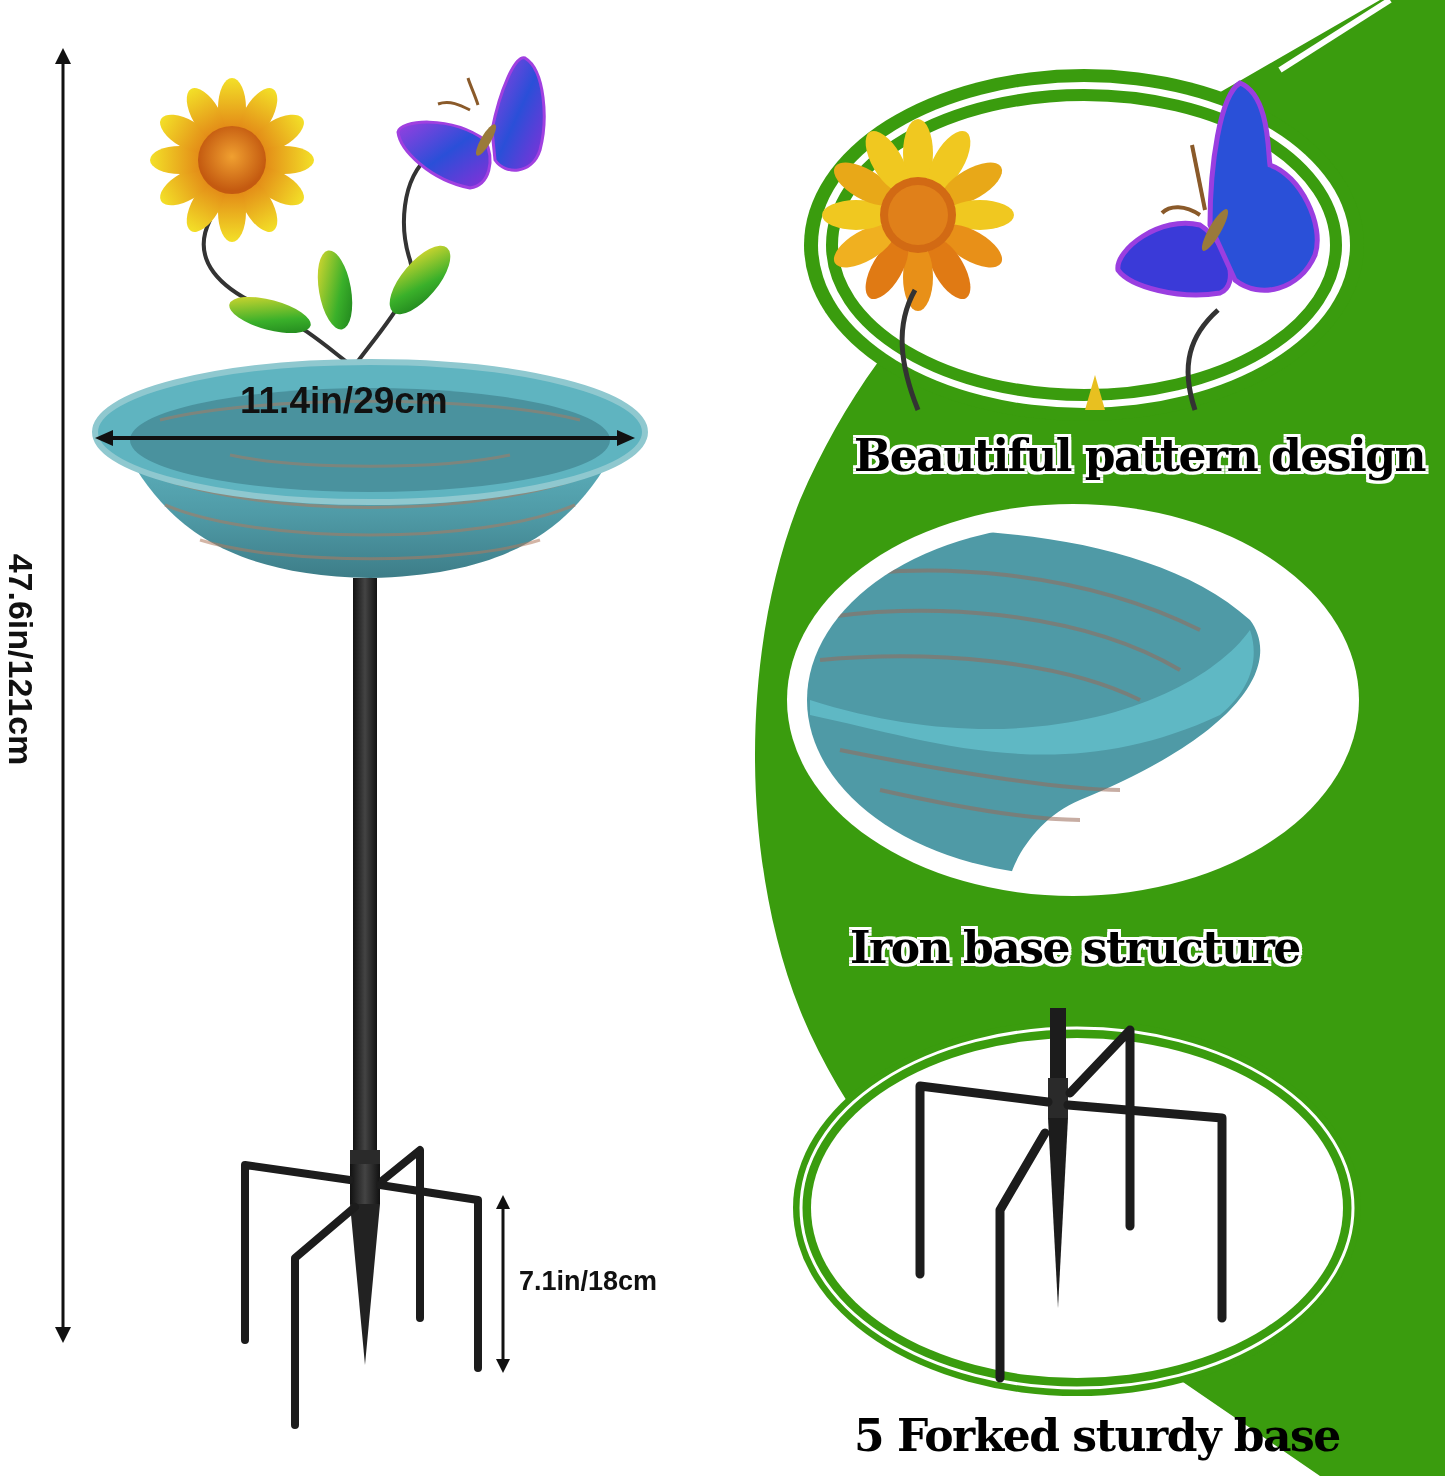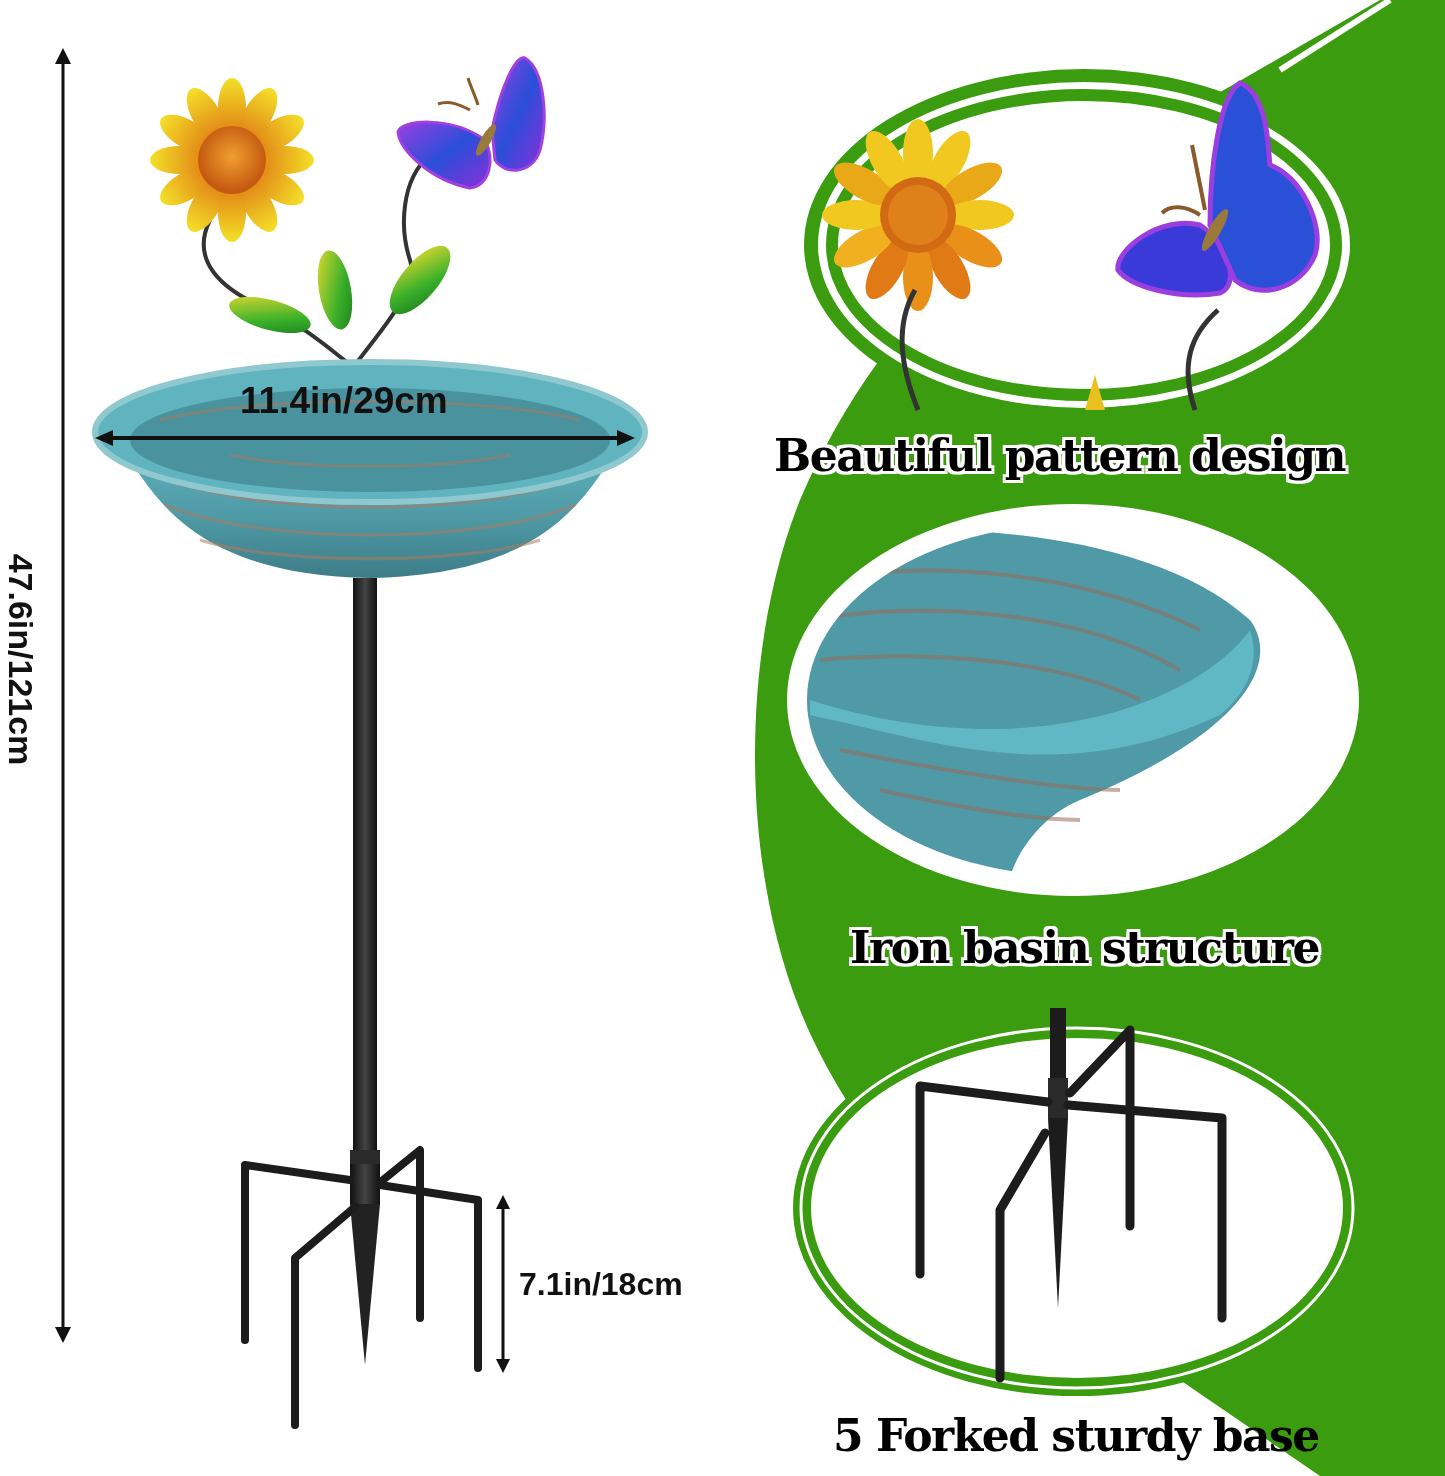--- a/index.html
+++ b/index.html
@@ -5,21 +5,21 @@
     html, body { margin: 0; padding: 0; background: #ffffff; }
     body { width: 1445px; height: 1476px; position: relative; overflow: hidden;
            font-family: "Liberation Sans", sans-serif; }
     .abs { position: absolute; }
     svg { display: block; }
     .dim-label { font-family: "Liberation Sans", sans-serif; font-weight: bold; color: #111; position: absolute; white-space: nowrap; }
     .caption { position: absolute; font-family: "DejaVu Serif", "Liberation Serif", serif; font-weight: bold;
                color: #000; white-space: nowrap; letter-spacing: -1.5px;
                text-shadow: -3px -3px 0 #fff, 3px -3px 0 #fff, -3px 3px 0 #fff, 3px 3px 0 #fff,
                              0 -3px 0 #fff, 0 3px 0 #fff, -3px 0 0 #fff, 3px 0 0 #fff; }
-    .caption.plain { text-shadow: none; }
+    .caption.plain { text-shadow: none; margin-left: 21px; }
   </style>
 </head>
 <body>
 
 <svg class="abs" style="left:0;top:0" width="1445" height="1476">
   <path d="M1380,0 L1445,0 L1445,1476 L1320,1476 L1180,1380 C1000,1300 860,1160 800,1010 C740,860 740,650 800,500 C860,360 960,250 1060,190 C1150,130 1260,70 1380,0 Z" fill="#3a9c0e"></path>
   <path d="M1390,0 L1280,70" stroke="#fff" stroke-width="6" fill="none"></path>
 </svg>
 
 <svg class="abs" style="left:48px;top:48px" width="30" height="1295">
@@ -129,21 +129,21 @@
   <polygon points="0,13 18,5 18,21" fill="#111"></polygon>
   <polygon points="540,13 522,5 522,21" fill="#111"></polygon>
 </svg>
 <div class="dim-label" style="font-size:37px; left:240px; top:380px;">11.4in/29cm</div>
 
 <svg class="abs" style="left:493px;top:1195px" width="20" height="178">
   <line x1="10" y1="12" x2="10" y2="166" stroke="#111" stroke-width="3"></line>
   <polygon points="10,0 3,14 17,14" fill="#111"></polygon>
   <polygon points="10,178 3,164 17,164" fill="#111"></polygon>
 </svg>
-<div class="dim-label" style="font-size:32px; left:519px; top:1266px;">7.1in/18cm</div>
+<div class="dim-label" style="font-size:27px; left:519px; top:1266px;">7.1in/18cm</div>
 
 <div class="abs" style="left:800px;top:65px;width:568px;height:360px;">
   <svg width="568" height="360">
     <ellipse cx="284" cy="180" rx="280" ry="176" fill="#3a9c0e"></ellipse>
     <ellipse cx="284" cy="180" rx="266" ry="163" fill="#fff"></ellipse>
     <ellipse cx="284" cy="180" rx="252" ry="150" fill="#fff" stroke="#3a9c0e" stroke-width="12"></ellipse>
 
     <g transform="translate(118,150)">
       <g fill="url(#petal2)">
         <ellipse cx="0" cy="-62" rx="15" ry="34" fill="#f0c820"></ellipse>
@@ -168,21 +168,21 @@
     <g>
       <path d="M400,160 C360,150 315,185 318,205 C330,222 380,235 420,228 C440,220 430,180 400,160 Z" fill="#3a3ad8" stroke="#9a3ee0" stroke-width="5"></path>
       <path d="M410,160 C410,100 420,30 440,18 C470,30 468,90 470,100 C500,110 525,160 515,190 C500,225 460,235 435,215 Z" fill="#2a50d8" stroke="#9a3ee0" stroke-width="5"></path>
       <path d="M400,150 C385,140 370,140 362,148" stroke="#8a5a2a" stroke-width="4" fill="none"></path>
       <path d="M405,145 C400,120 395,95 392,80" stroke="#8a5a2a" stroke-width="4" fill="none"></path>
       <ellipse cx="415" cy="165" rx="6" ry="24" fill="#9a7a3a" transform="rotate(30 415 165)"></ellipse>
     </g>
     <path d="M285,345 L295,310 L305,345 Z" fill="#e8c020"></path>
   </svg>
 </div>
-<div class="caption" style="left:774px;top:430px;font-size:44px;">Beautiful pattern design</div>
+<div class="caption" style="left:854px;top:430px;font-size:44px;">Beautiful pattern design</div>
 
 <div class="abs" style="left:780px;top:500px;width:586px;height:400px;">
   <svg width="586" height="400">
     <ellipse cx="293" cy="200" rx="286" ry="196" fill="#fff" stroke="#3a9c0e" stroke-width="0"></ellipse>
     <ellipse cx="293" cy="200" rx="280" ry="190" fill="none" stroke="#fff" stroke-width="4"></ellipse>
     <ellipse cx="293" cy="200" rx="272" ry="182" fill="#fff" stroke="#3a9c0e" stroke-width="0"></ellipse>
     <clipPath id="basinClip">
         <ellipse cx="293" cy="200" rx="266" ry="176"></ellipse>
       </clipPath>
     <g clip-path="url(#basinClip)">
@@ -191,21 +191,21 @@
       <g stroke="#9a6a58" stroke-width="4" opacity="0.55" fill="none">
         <path d="M40,80 C150,60 300,70 420,130"></path>
         <path d="M30,120 C140,100 300,110 400,170"></path>
         <path d="M40,160 C150,150 280,160 360,200"></path>
         <path d="M60,250 C160,270 280,290 340,290"></path>
         <path d="M100,290 C190,310 260,320 300,320"></path>
       </g>
     </g>
   </svg>
 </div>
-<div class="caption" style="left:850px;top:922px;font-size:44px;">Iron basin structure</div>
+<div class="caption" style="left:850px;top:922px;font-size:44px;">Iron base structure</div>
 
 <div class="abs" style="left:790px;top:998px;width:574px;height:400px;">
   <svg width="574" height="400">
     <ellipse cx="287" cy="210" rx="284" ry="188" fill="#3a9c0e"></ellipse>
     <ellipse cx="287" cy="210" rx="276" ry="180" fill="none" stroke="#fff" stroke-width="3"></ellipse>
     <ellipse cx="287" cy="210" rx="266" ry="170" fill="#fff"></ellipse>
     <g>
       <rect x="260" y="10" width="16" height="130" fill="#1c1c1c"></rect>
       <rect x="258" y="80" width="20" height="40" fill="#2a2a2a"></rect>
       <polygon points="258,120 278,120 268,310" fill="#1c1c1c"></polygon>

